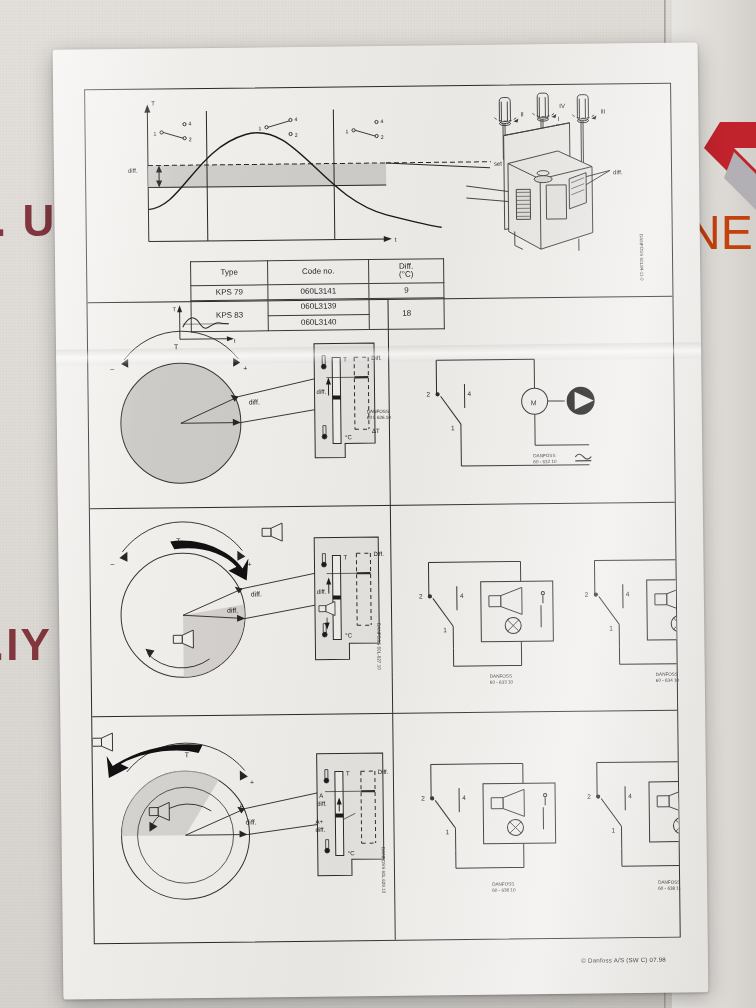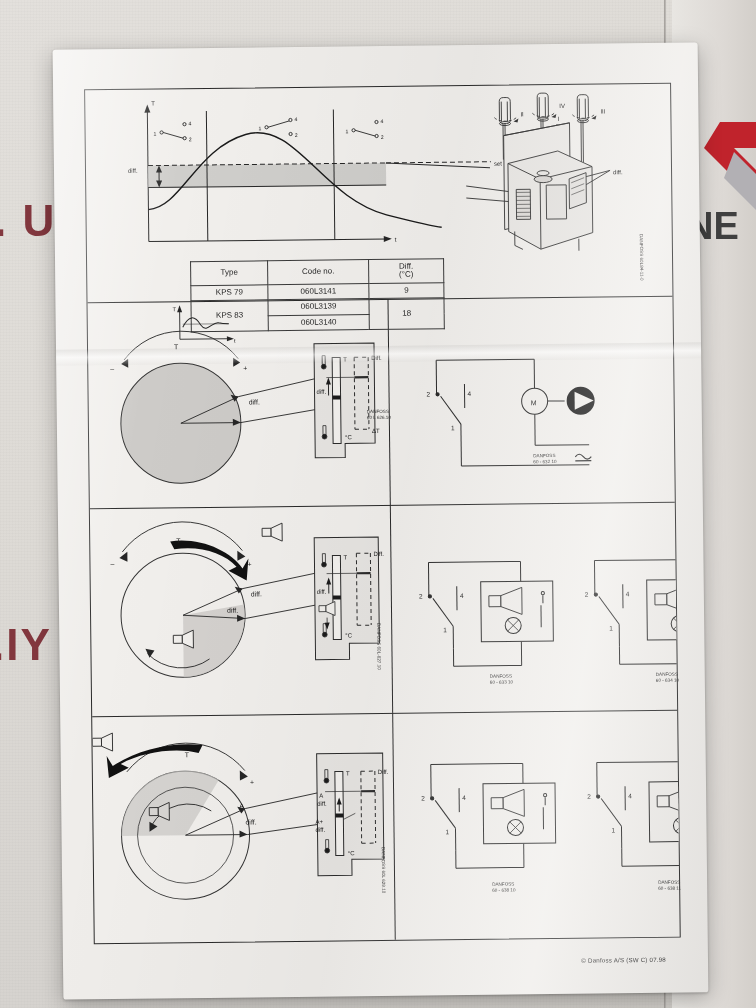--- a/index.html
+++ b/index.html
@@ -33,21 +33,21 @@
   
   .wm{
     position:absolute;color:#7b2a32;font-weight:bold;
     font-family:"Liberation Sans",sans-serif;letter-spacing:2px;
     opacity:.92;
   }
   #wm-top{left:-6px;top:196px;font-size:44px;}
   #wm-mid{left:-8px;top:620px;font-size:44px;}
   
   #logo{position:absolute;left:690px;top:118px;width:70px;height:130px;}
-  #logo-ne{position:absolute;left:686px;top:205px;color:#404040;font-size:38px;font-weight:bold;}
+  #logo-ne{position:absolute;left:686px;top:205px;color:#c2410c;font-size:48px;font-weight:normal;}
   
   #sheet{
     position:absolute;left:58px;top:46px;width:645px;height:950px;
     background:#efedea;
     transform:rotate(-0.65deg);
     box-shadow:0 6px 22px rgba(0,0,0,0.28), 0 1px 3px rgba(0,0,0,0.25);
     border-radius:3px;
   }
   #sheet:before{ 
     content:"";position:absolute;inset:0;border-radius:3px;

